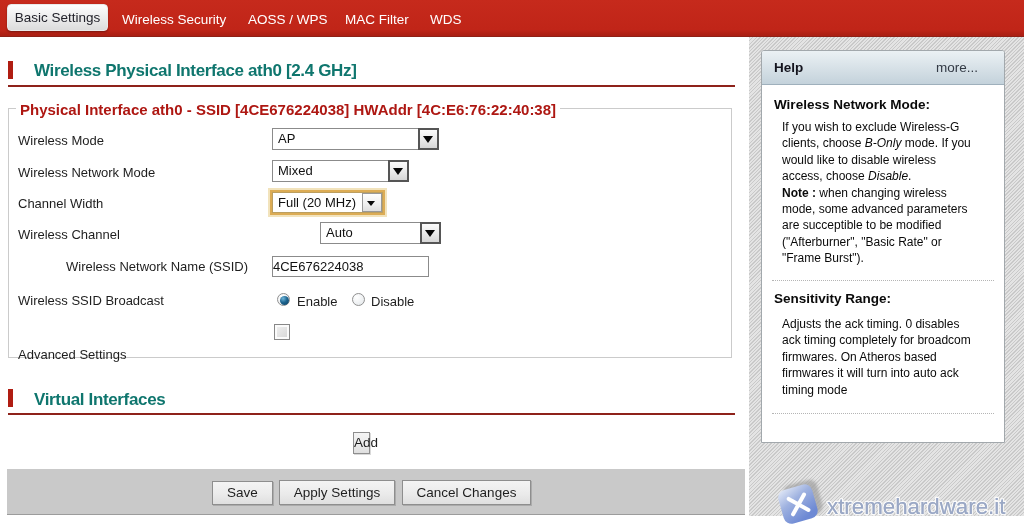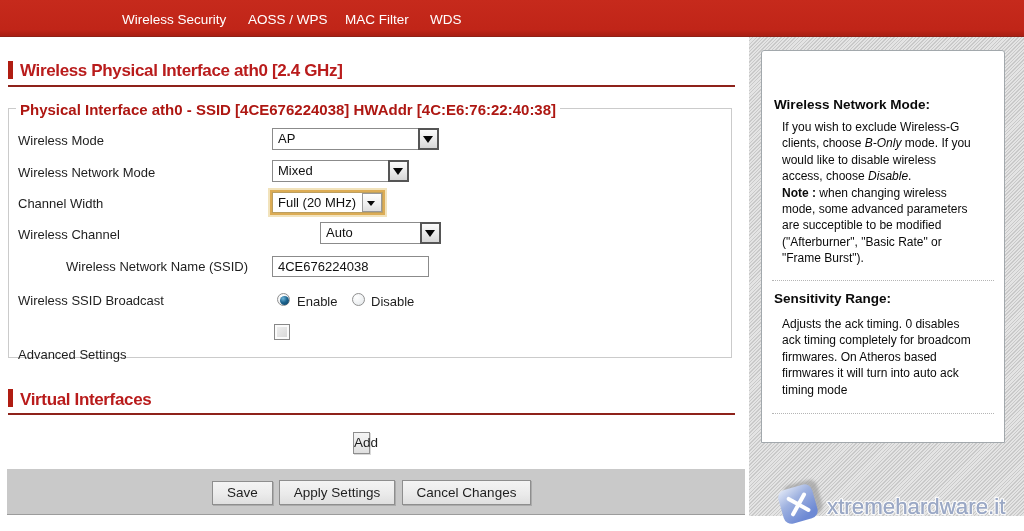--- a/index.html
+++ b/index.html
@@ -11,21 +11,21 @@
 #nav { position:absolute; left:0; top:0; width:1024px; height:37px;
   background:linear-gradient(#C62A1C 0%,#C02518 82%,#AC1F13 97%); border-bottom:1px solid #8F2016; }
 #tab-active { position:absolute; left:7px; top:4px; width:101px; height:27px;
   background:linear-gradient(#FDFDFD,#DCDCDC); border:1px solid #E9E9E9; border-radius:4px;
   box-shadow:0 1px 2px rgba(0,0,0,.35);
   font-size:13.5px; color:#23232B; text-align:center; line-height:25px; }
 .navlink { position:absolute; top:1px; height:37px; line-height:37px; color:#FFFFFF; font-size:13.5px; }
 
 
 .redbar { position:absolute; width:5px; height:18px; background:#B01D12; }
-.h1 { position:absolute; font-size:17px; font-weight:bold; color:#b91c1c; letter-spacing:-0.35px; }
+.h1 { position:absolute; font-size:17px; font-weight:bold; color:#0f766e; letter-spacing:-0.35px;margin-left:14px; }
 .rule { position:absolute; height:2px; background:#8E221A; }
 
 
 #fs { position:absolute; left:8px; top:108px; width:724px; height:250px; border:1px solid #CBCBCB; }
 #legend { position:absolute; left:16px; top:101px; background:#fff; padding:0 4px;
   font-size:15px; font-weight:bold; color:#AE1712; }
 .lbl { position:absolute; left:18px; font-size:13px; color:#1E1E1E; }
 
 
 .combo { position:absolute; background:#fff; border:1px solid #8B8B8B; height:22px; }
@@ -36,21 +36,21 @@
   border:5.5px solid transparent; border-top:7px solid #050505; }
 .focusring { outline:2px solid #DCAC55; outline-offset:0px; box-shadow:0 0 0 4px #F2E3BC;
   border-color:#BC9F60 !important; }
 .focusring .btn { right:0; top:0; bottom:0; width:20px; border:1px solid #999999 !important;
   background:linear-gradient(#FEFEFE,#EFEFEF 60%,#DFDFDF) !important; }
 .focusring .btn:after { left:4px !important; top:7px !important;
   border:4.5px solid transparent !important; border-top:5.5px solid #0A0A0A !important; }
 
 
 #ssid { position:absolute; left:272px; top:256px; width:157px; height:21px;
-  border:1px solid #8B8B8B; background:#fff; font-size:13px; color:#111; line-height:19px; padding-left:5px; }
+  border:1px solid #8B8B8B; background:#fff; font-size:13px; color:#111; line-height:19px; }
 
 
 .radio { position:absolute; width:13px; height:13px; border-radius:50%;
   border:1px solid #909090; background:radial-gradient(circle at 35% 30%, #FFFFFF, #E2E6E9); }
 .radio.sel:after { content:""; position:absolute; left:2px; top:2px; width:9px; height:9px;
   border-radius:50%; background:radial-gradient(circle at 35% 28%, #6FB6DA 0%, #1E6590 45%, #093B5C 100%); }
 .rlabel { position:absolute; font-size:13px; color:#1E1E1E; }
 #chk { position:absolute; left:274px; top:324px; width:16px; height:16px;
   border:1px solid #878787; background:#FBFBFB; }
 #chk:after { content:""; position:absolute; left:2px; top:2px; right:2px; bottom:2px;
@@ -79,20 +79,21 @@
 .dots { position:absolute; left:10px; width:222px; border-top:1px dotted #B5B5B5; }
 
 
 #wm { position:absolute; left:770px; top:470px; width:254px; height:61px; }
 </style>
 </head>
 <body>
 <div id="page">
 
   <div id="nav"></div>
+  <div id="tab-active">Basic Settings</div>
   <span class="navlink" style="left:122px;">Wireless Security</span>
   <span class="navlink" style="left:248px;">AOSS / WPS</span>
   <span class="navlink" style="left:345px;">MAC Filter</span>
   <span class="navlink" style="left:430px;">WDS</span>
 
   <div class="redbar" style="left:8px; top:61px;"></div>
   <div class="h1" style="left:20px; top:61px;">Wireless Physical Interface ath0 [2.4 GHz]</div>
   <div class="rule" style="left:8px; top:85px; width:727px;"></div>
 
   <div id="fs"></div>
@@ -136,20 +137,24 @@
 
   <div class="btn7" style="left:353px; top:432px; width:17px; height:22px; line-height:20px;">Add</div>
 
   <div id="band"></div>
   <div class="btn7" style="left:212px; top:481px; width:61px; height:24px; line-height:22px;">Save</div>
   <div class="btn7" style="left:279px; top:480px; width:116px; height:25px; line-height:23px;">Apply Settings</div>
   <div class="btn7" style="left:402px; top:480px; width:129px; height:25px; line-height:23px;">Cancel Changes</div>
 
   <div id="side">
     <div id="help">
+      <div id="helphead">
+          <span class="t">Help</span>
+          <span class="m">more...</span>
+        </div>
       <div class="helph" style="top:46px;">Wireless Network Mode:</div>
       <div class="helpp" style="top:68px;">If you wish to exclude Wireless-G<br>clients, choose <i>B-Only</i> mode. If you<br>would like to disable wireless<br>access, choose <i>Disable</i>.<br><b>Note :</b> when changing wireless<br>mode, some advanced parameters<br>are succeptible to be modified<br>("Afterburner", "Basic Rate" or<br>"Frame Burst").</div>
       <div class="dots" style="top:229px;"></div>
       <div class="helph" style="top:240px;">Sensitivity Range:</div>
       <div class="helpp" style="top:265px;">Adjusts the ack timing. 0 disables<br>ack timing completely for broadcom<br>firmwares. On Atheros based<br>firmwares it will turn into auto ack<br>timing mode</div>
       <div class="dots" style="top:362px;"></div>
     </div>
   </div>
 
   <div id="wm">

